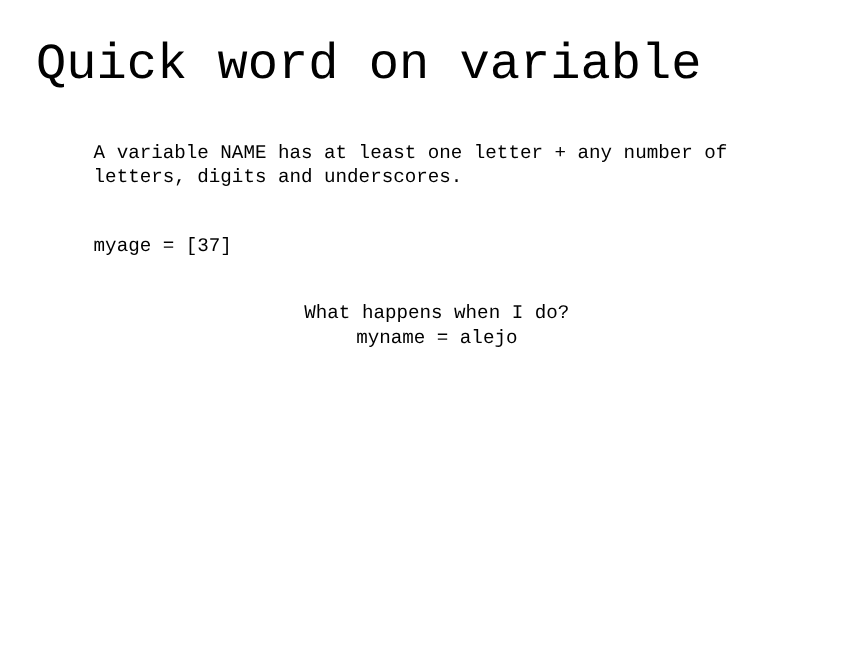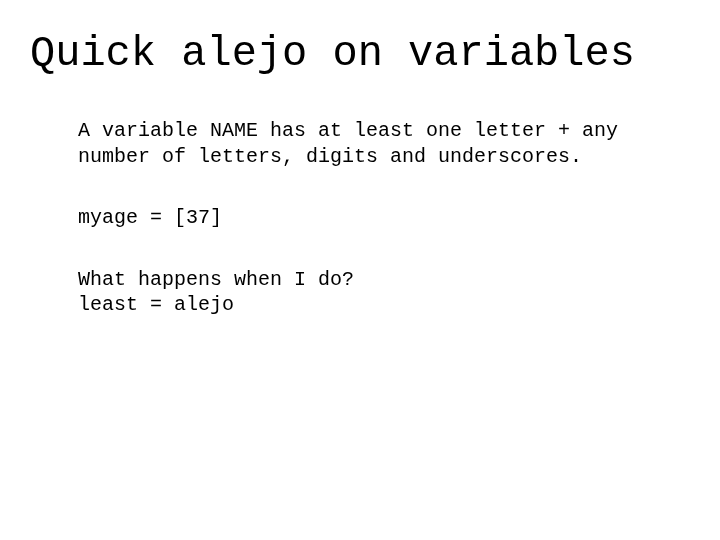--- a/index.html
+++ b/index.html
@@ -12,35 +12,35 @@
     }
     .title {
       font-size: 42px;
       font-weight: normal;
       letter-spacing: 0px;
       margin-bottom: 40px;
     }
     .content {
       padding-left: 48px;
       padding-right: 40px;
-      font-size: 20px;
+      font-size: 16px;
       line-height: 1.28;
     }
     .para { margin-bottom: 36px; }
     .para.indent-cont { text-indent: 0; }
-    .last { margin-bottom: 0; }
+    .last { margin-bottom: 0; text-align: center; }
   </style>
 </head>
 <body>
 
-<div class="title">Quick alejo on variables</div>
+<div class="title">Quick word on variable</div>
 
 <div class="content">
   <div class="para indent-cont">A variable NAME has at least one letter + any number of letters, digits and underscores.</div>
 
   <div class="para">myage = [37]</div>
 
 
   <div class="last">
     <div>What happens when I do?</div>
-    <div>least = alejo</div>
+    <div>myname = alejo</div>
   </div>
 </div>
 
 </body></html>

